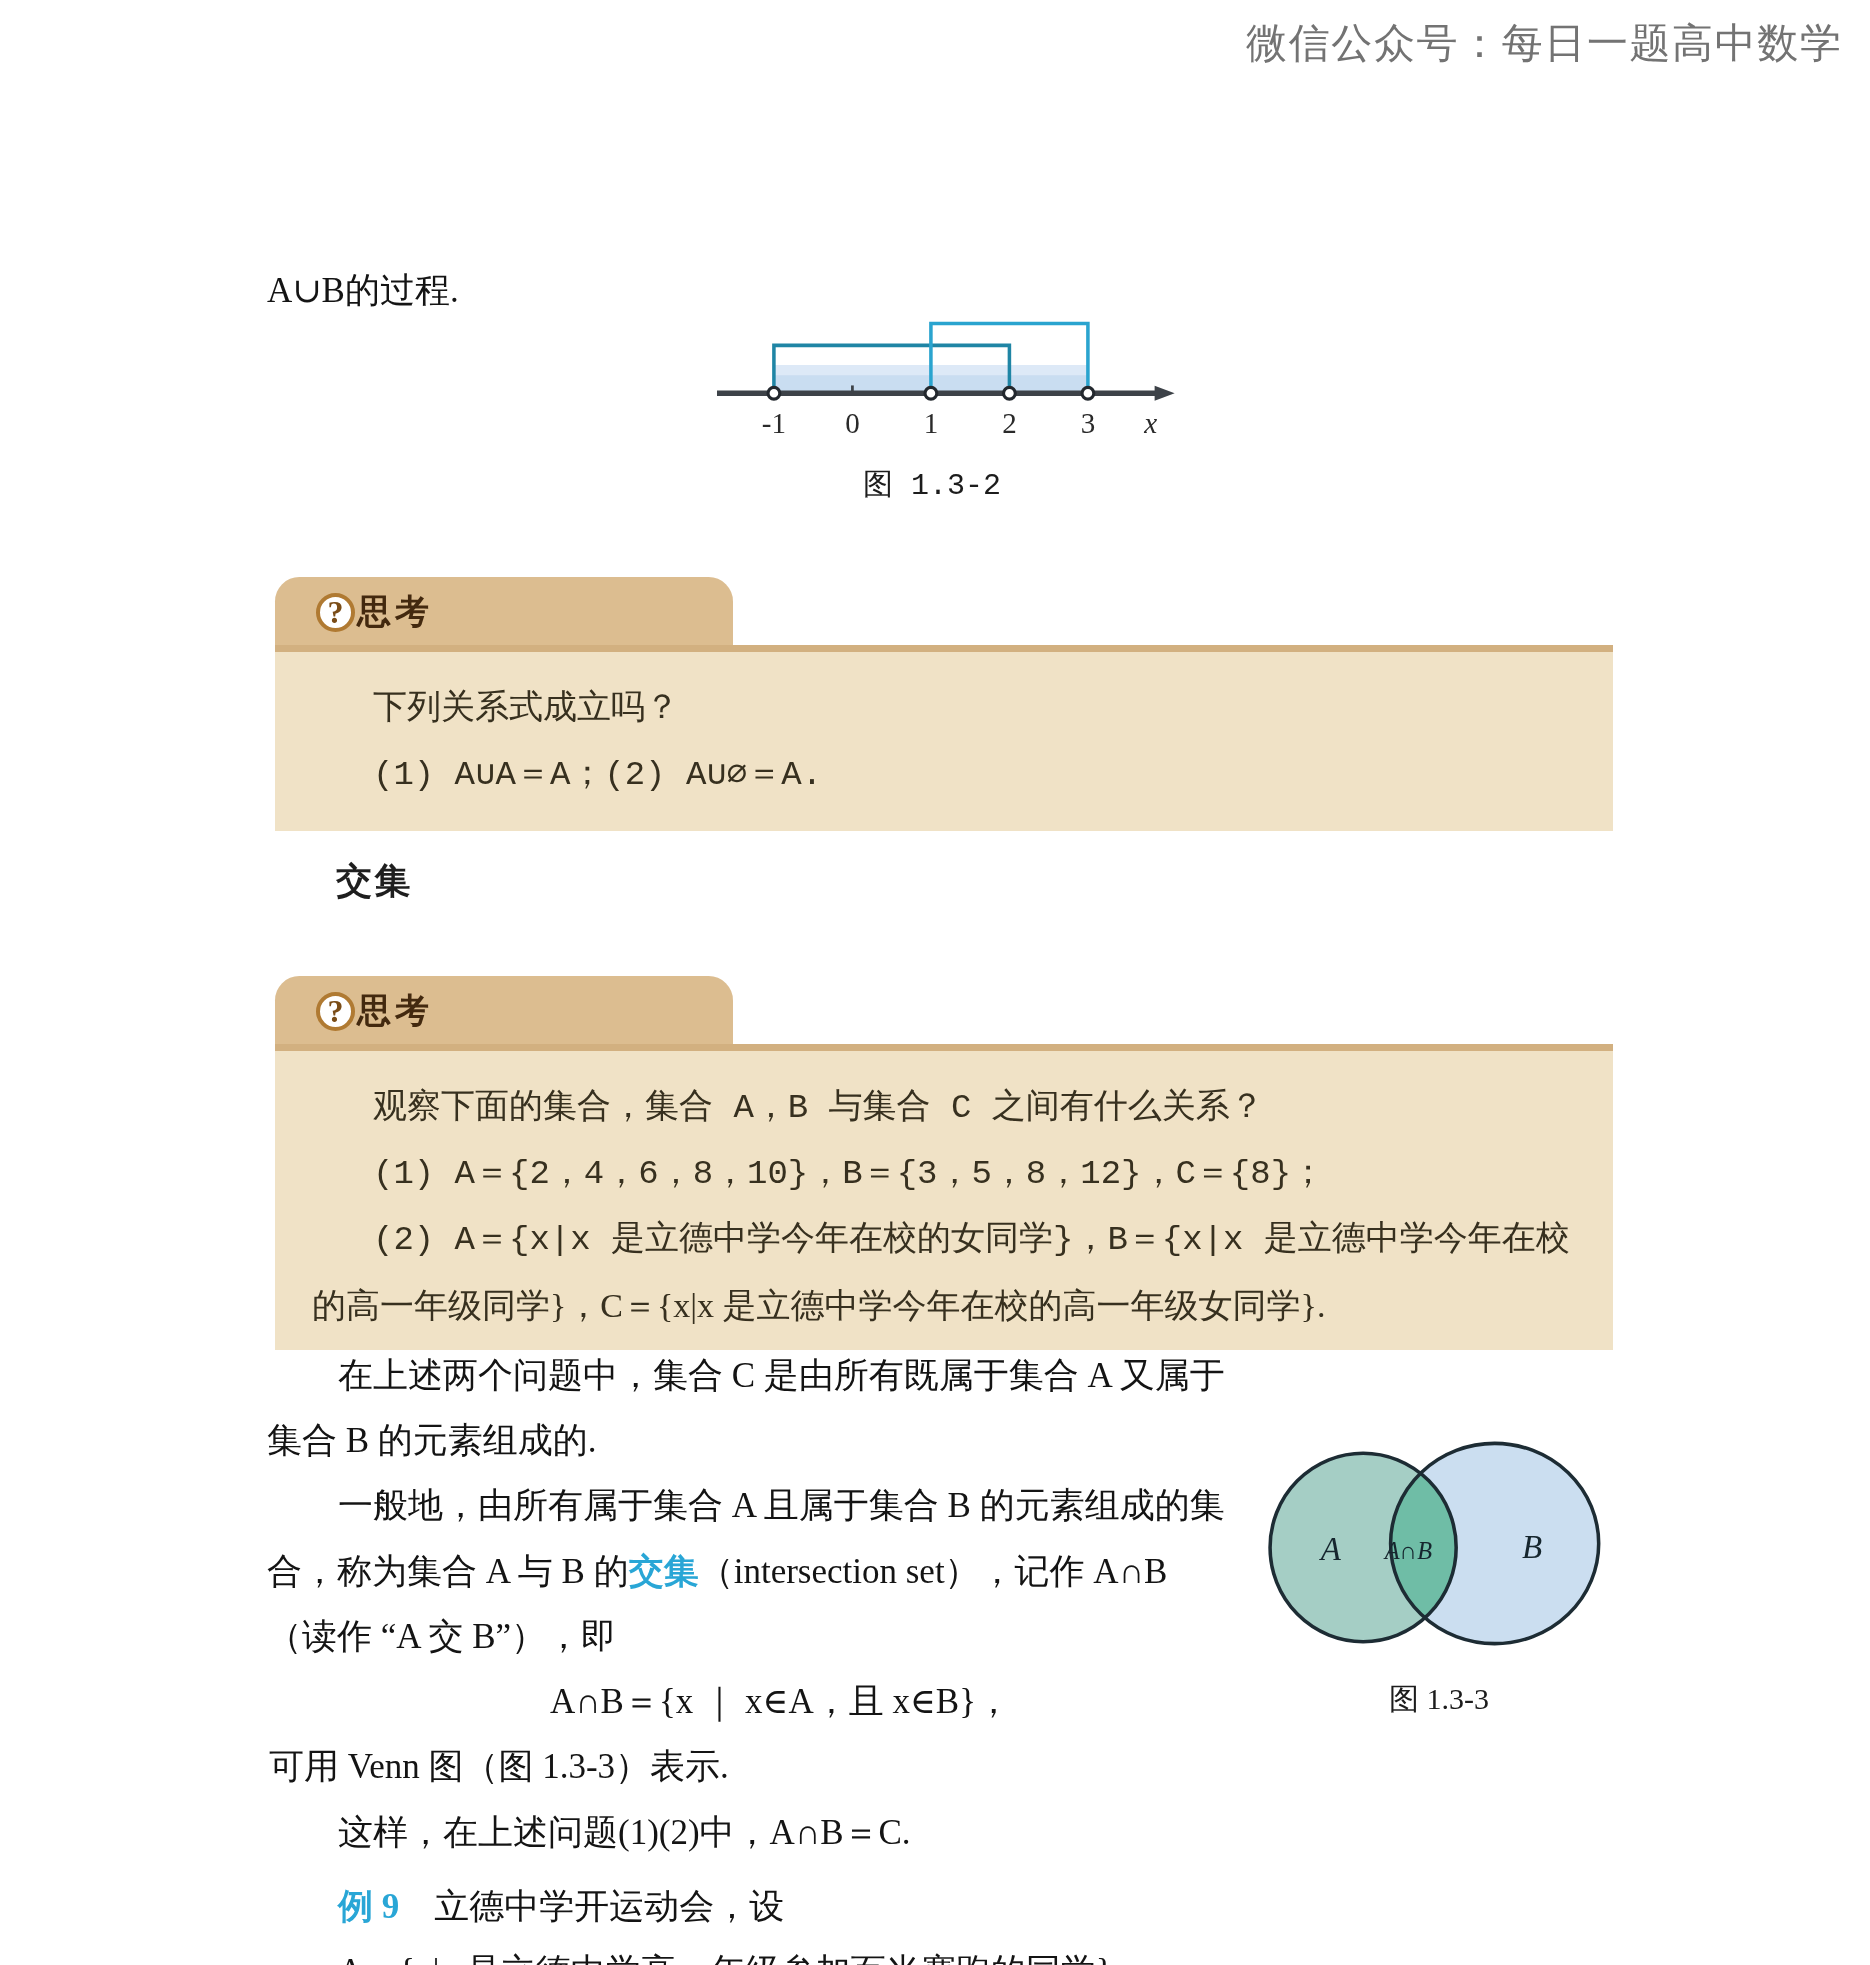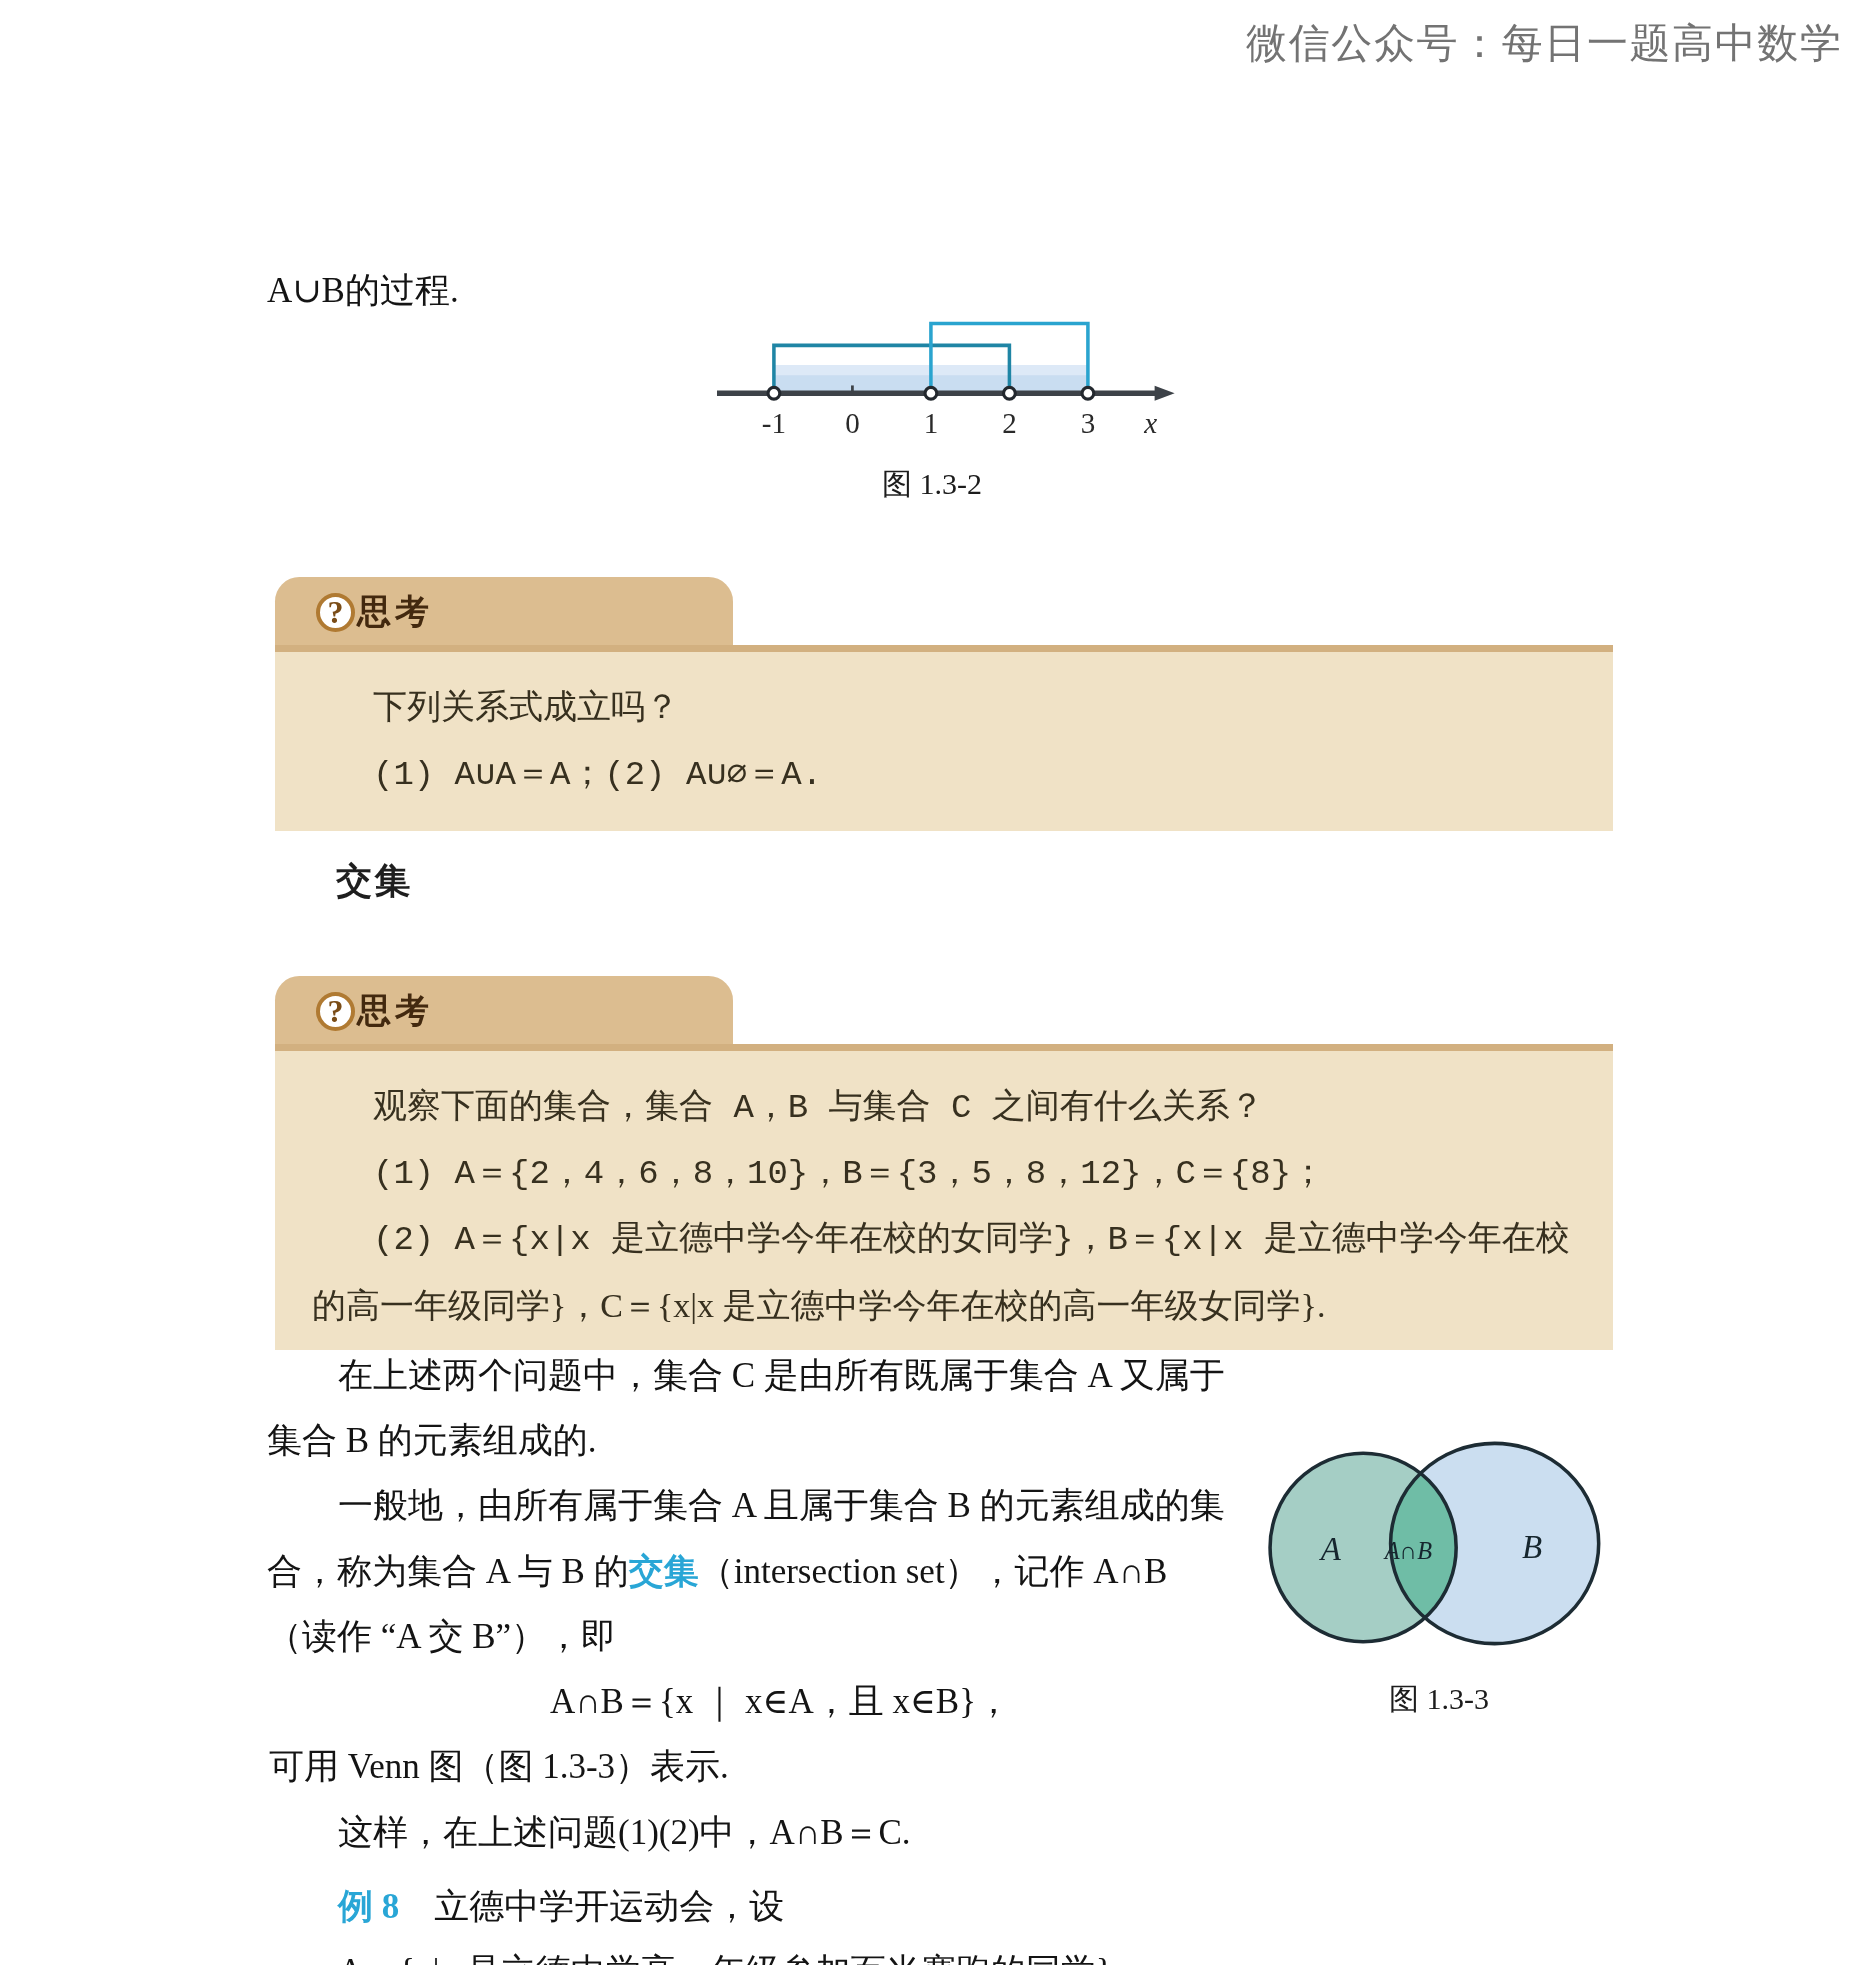--- a/index.html
+++ b/index.html
@@ -75,21 +75,21 @@
     <circle cx="775" cy="230" r="15" fill="#ffffff" stroke="#23282e" stroke-width="8"></circle>
     <circle cx="975" cy="230" r="15" fill="#ffffff" stroke="#23282e" stroke-width="8"></circle>
 
     <text x="175" y="330" font-size="74" text-anchor="middle" fill="#2a2a2a">-1</text>
     <text x="375" y="330" font-size="74" text-anchor="middle" fill="#2a2a2a">0</text>
     <text x="575" y="330" font-size="74" text-anchor="middle" fill="#2a2a2a">1</text>
     <text x="775" y="330" font-size="74" text-anchor="middle" fill="#2a2a2a">2</text>
     <text x="975" y="330" font-size="74" text-anchor="middle" fill="#2a2a2a">3</text>
     <text x="1135" y="330" font-size="74" font-style="italic" text-anchor="middle" fill="#2a2a2a">x</text>
   </svg>
-  <div class="fig-caption" style="left:814px; top:464px;">图 1.3-2</div>
+  <div class="fig-caption" style="left:814px; top:464px;font-family:Liberation Mono, monospace;">图 1.3-2</div>
 
   <div class="think-box" style="top:577px; height:230px;">
     <div class="tb-tab">
       <span class="q-icon">?</span>
       <span class="tb-title">思考</span>
     </div>
     <div class="tb-band"></div>
     <div class="tb-body" style="height:155px; padding-top:23.6px;">
       <div class="tb-line ind">下列关系式成立吗？</div>
       <div class="tb-line ind">(1) A∪A＝A；(2) A∪∅＝A.</div>
@@ -136,18 +136,18 @@
     </g>
     <ellipse cx="283" cy="278" rx="237" ry="240" fill="none" stroke="#1d2c34" stroke-width="9"></ellipse>
     <ellipse cx="618" cy="268" rx="265" ry="255" fill="none" stroke="#1d2c34" stroke-width="9"></ellipse>
     <text x="175" y="310" font-size="84" font-style="italic" fill="#16262e">A</text>
     <text x="338" y="308" font-size="62" font-style="italic" fill="#16262e">A∩B</text>
     <text x="688" y="305" font-size="84" font-style="italic" fill="#16262e">B</text>
   </svg>
   <div class="fig-caption" style="left:1321px; top:1679px;">图 1.3-3</div>
 
   <div class="tl" style="left:338px;  top:1887px;">
-    <span class="hl-b">例 8</span><span>　立德中学开运动会，设</span>
+    <span class="hl-b">例 9</span><span>　立德中学开运动会，设</span>
   </div>
   <div class="tl" style="left:338px;  top:1952px;">A＝{x|x 是立德中学高一年级参加百米赛跑的同学}，</div>
 
 </div>
 
 
 </body></html>

